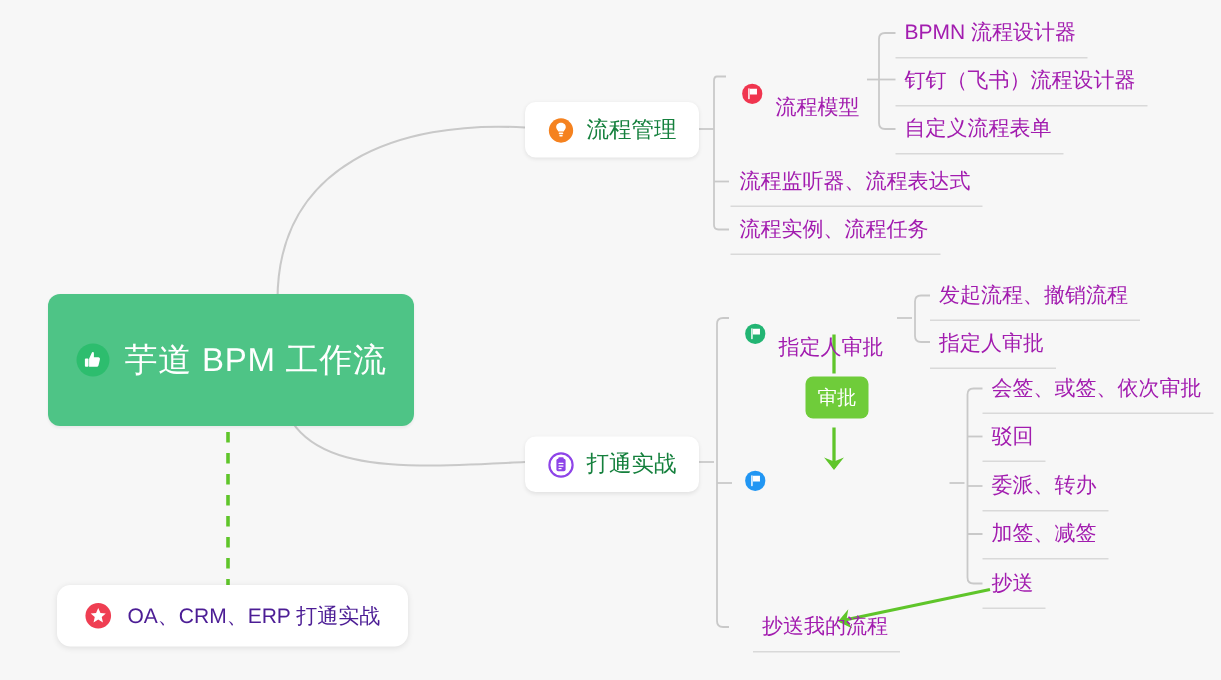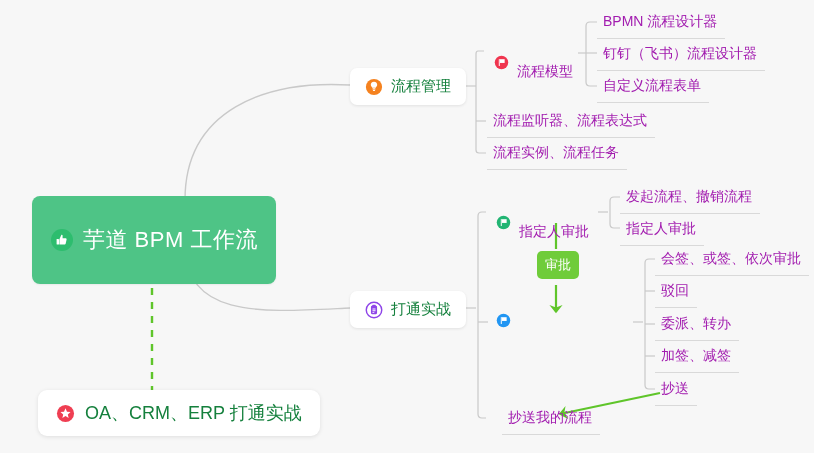--- a/index.html
+++ b/index.html
@@ -64,22 +64,22 @@
     padding: 5px 8px 7px 6px;
     border-bottom: 1px solid #d9d9d9;
   }
   .leaf-node.with-icon .label { margin-left: 8px; margin-top: 20px; }
 
   
   .callout-node {
     background: #ffffff;
     border-radius: 9px;
     padding: 11px 18px;
-    font-size: 18px;
-    color: #15803d;
+    font-size: 14px;
+    color: #4c1d95;
     box-shadow: 0 1px 4px rgba(0,0,0,0.10);
     justify-content: flex-end;
   }
   .callout-node .label { margin-left: 10px; }
 
   
   .tag-node {
     background: #6fcc3a;
     border-radius: 5px;
     padding: 5px 8px;

